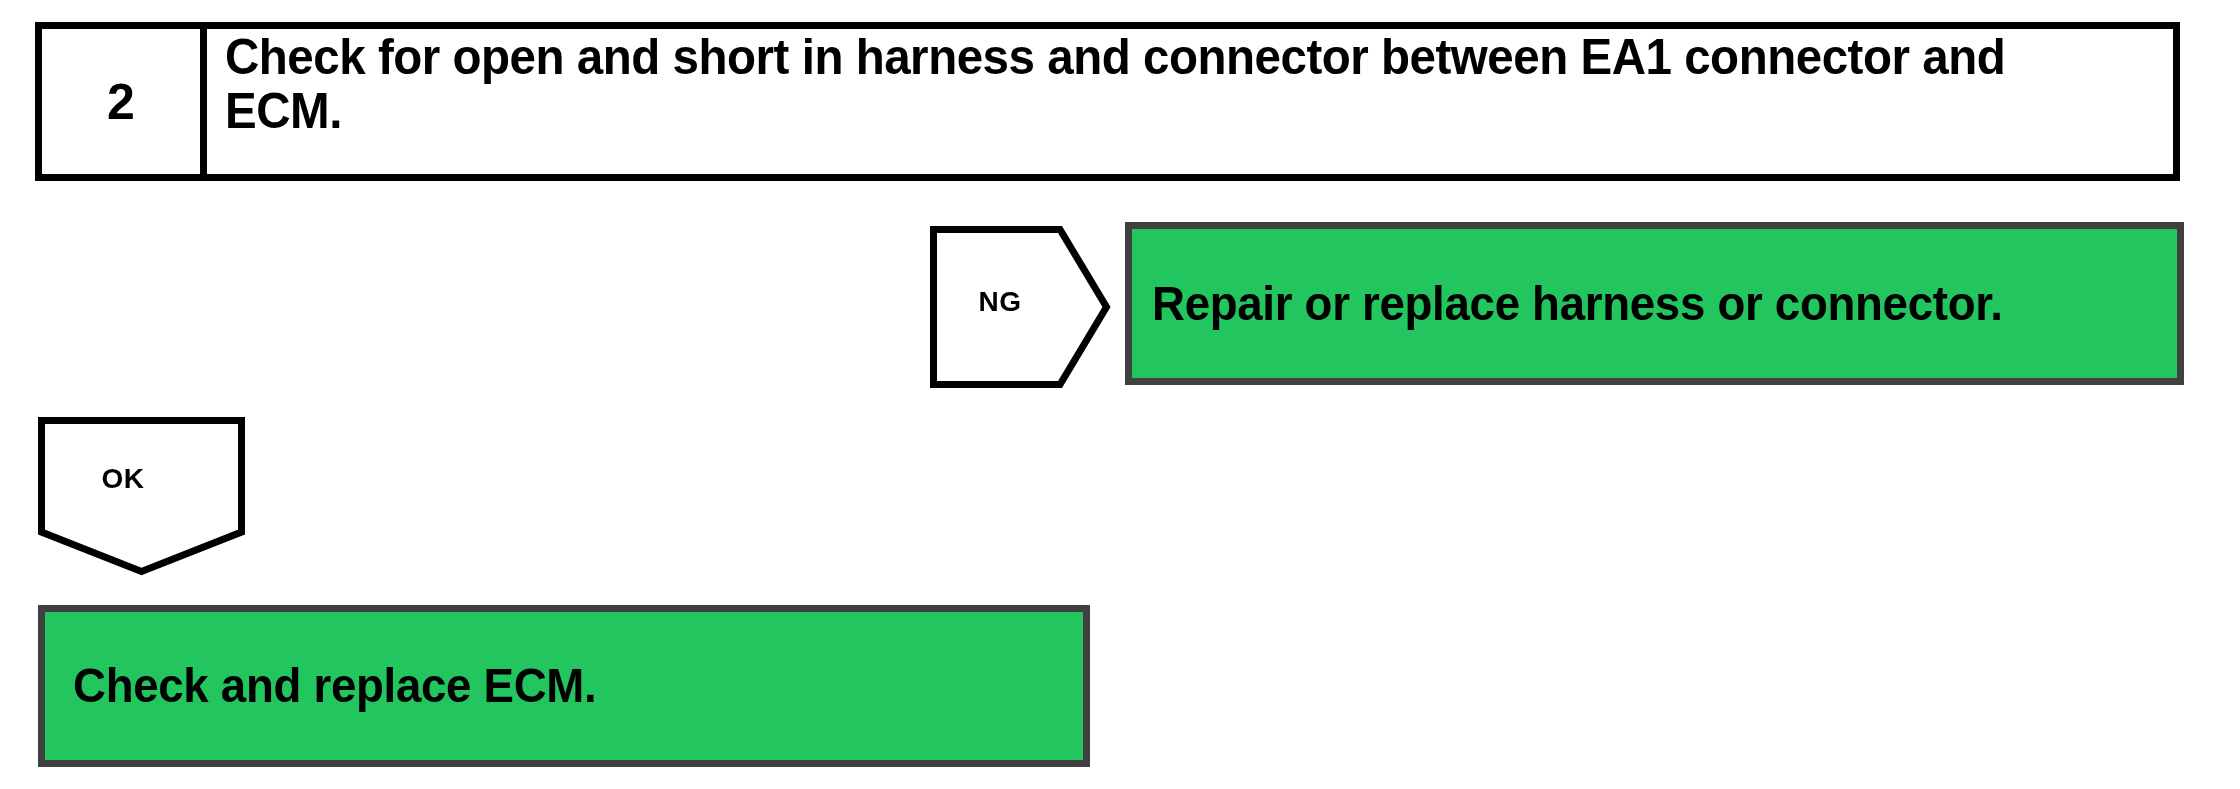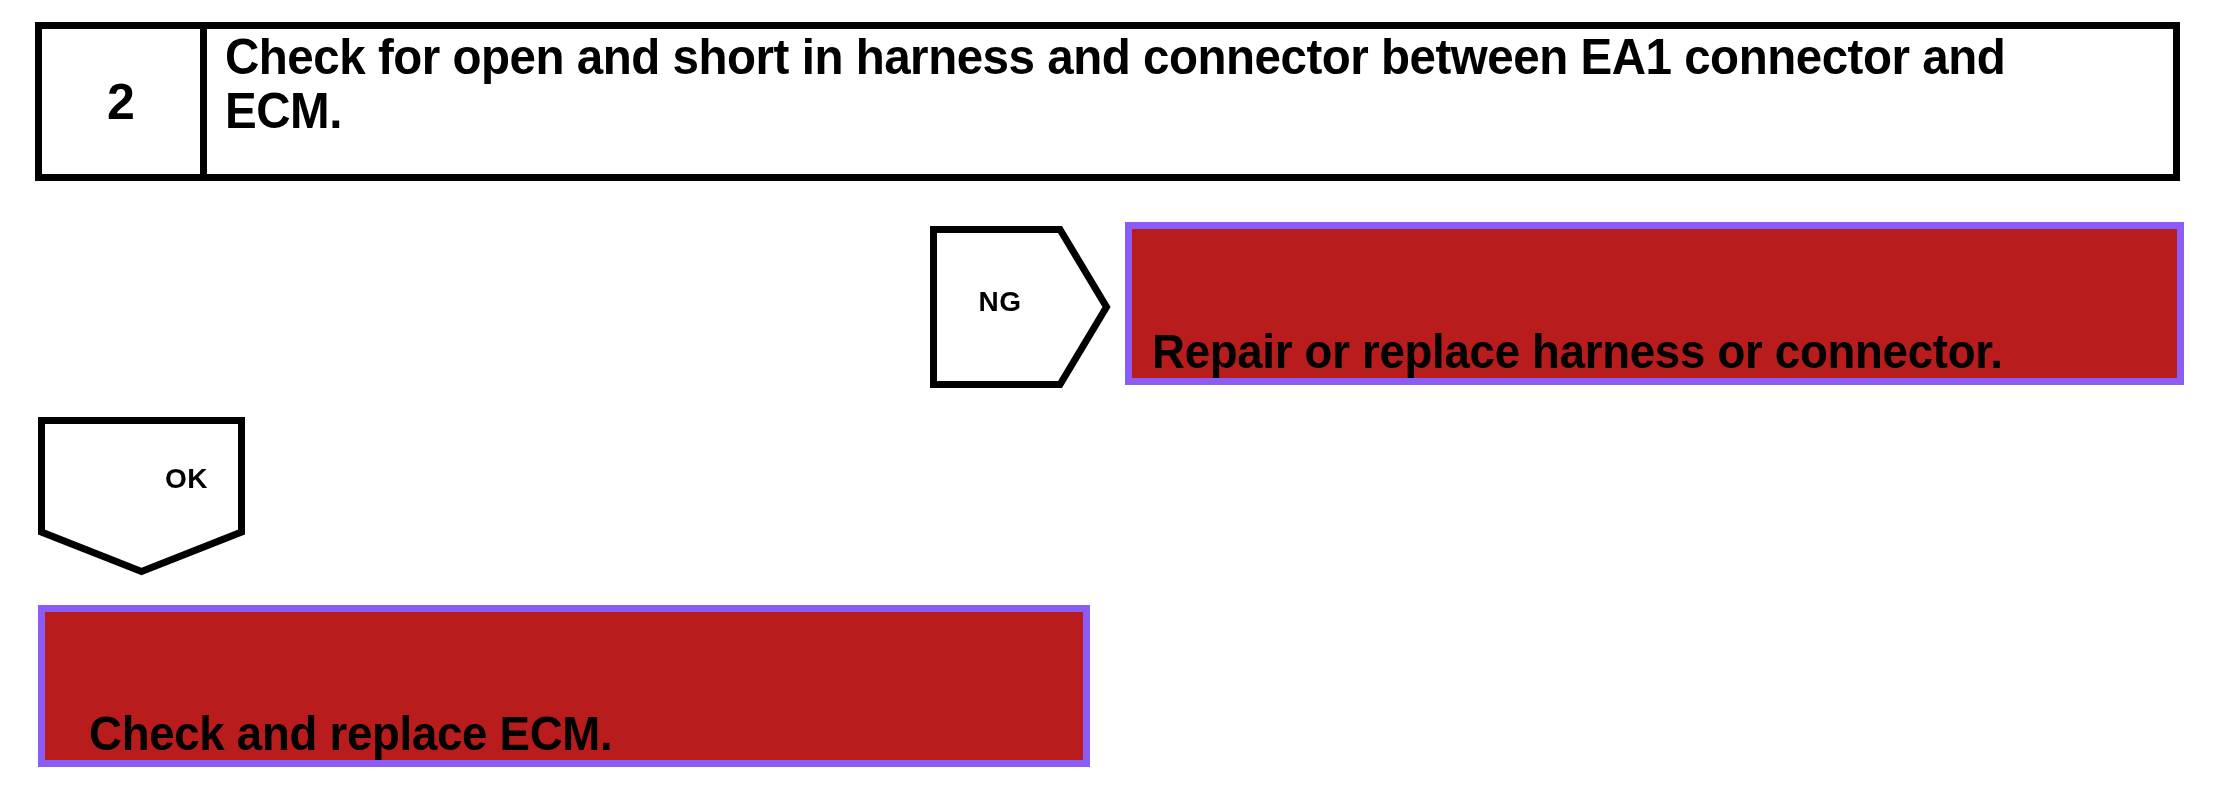--- a/index.html
+++ b/index.html
@@ -102,45 +102,45 @@
   .pent-right .pent-label {
     left: 0;
     top: 62px;
     width: 140px;
     text-align: center;
   }
   .pent-down .pent-label {
     left: 0;
     top: 48px;
     width: 170px;
-    text-align: right;
+    text-align: center;
   }
 
   
   .result-box {
     position: absolute;
     box-sizing: border-box;
-    border: 7px solid #8b5cf6;
-    background: #b91c1c;
+    border: 7px solid #404040;
+    background: #22c55e;
     display: flex;
-    align-items: flex-end;
+    align-items: center;
   }
   .result-box.repair {
     left: 1125px;
     top: 222px;
     width: 1059px;
     height: 163px;
     padding-left: 20px;
   }
   .result-box.final {
     left: 38px;
     top: 605px;
     width: 1052px;
     height: 162px;
-    padding-left: 44px;
+    padding-left: 28px;
   }
   .result-text {
     font-size: 48px;
     font-weight: bold;
     line-height: 1.08;
     letter-spacing: -0.3px;
     transform: scaleX(0.95);
     transform-origin: left center;
   }
 </style>

